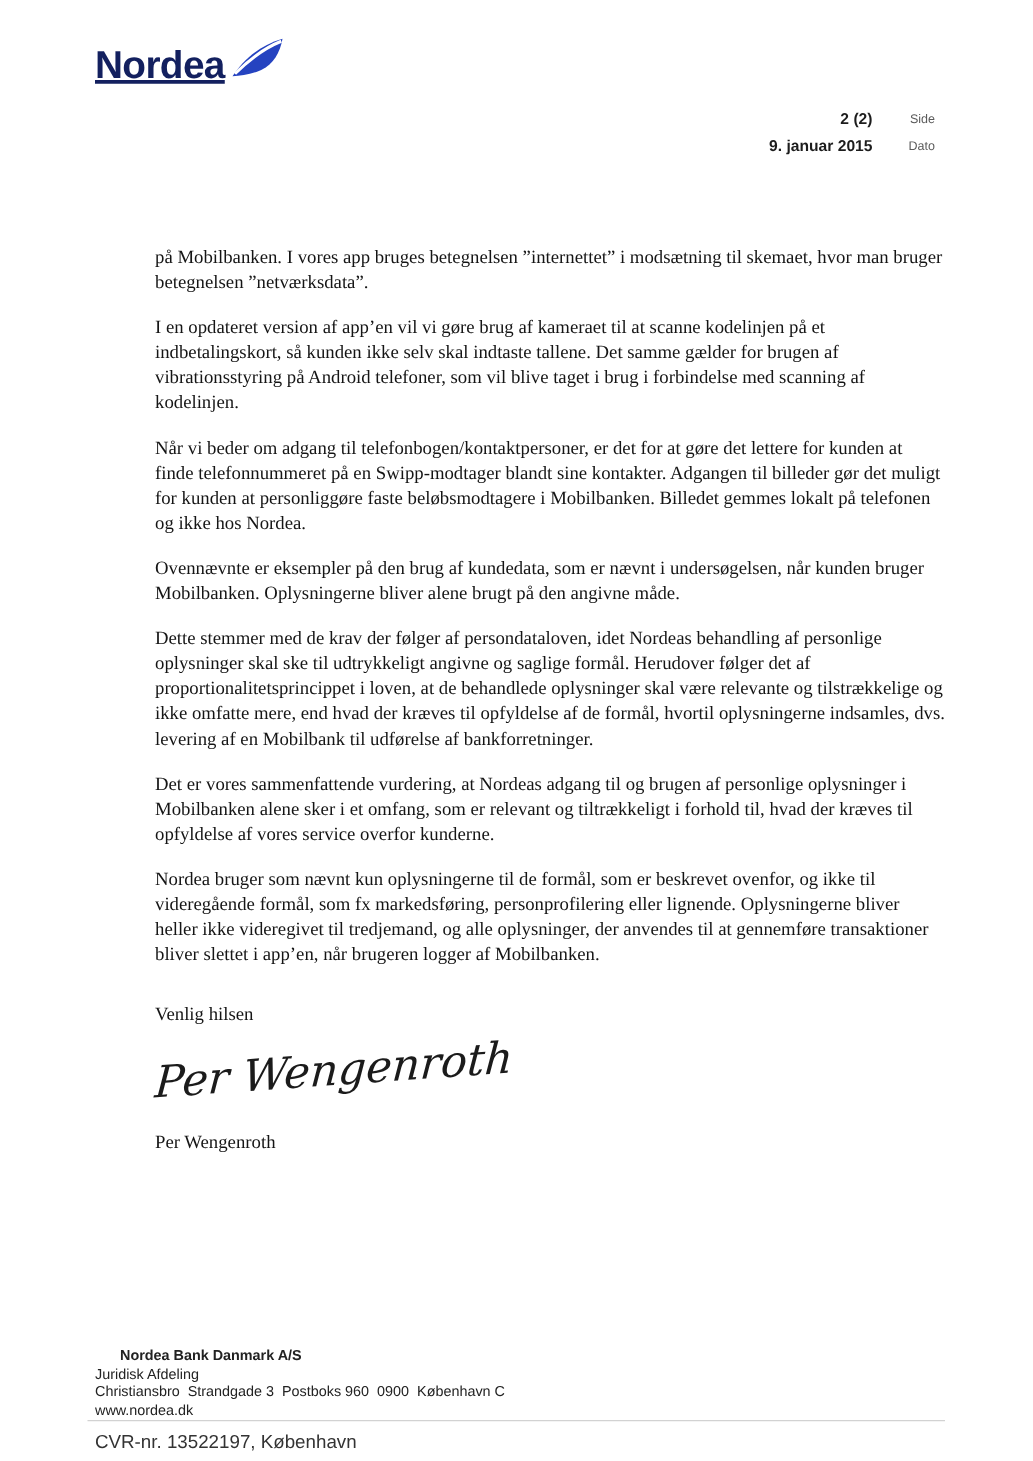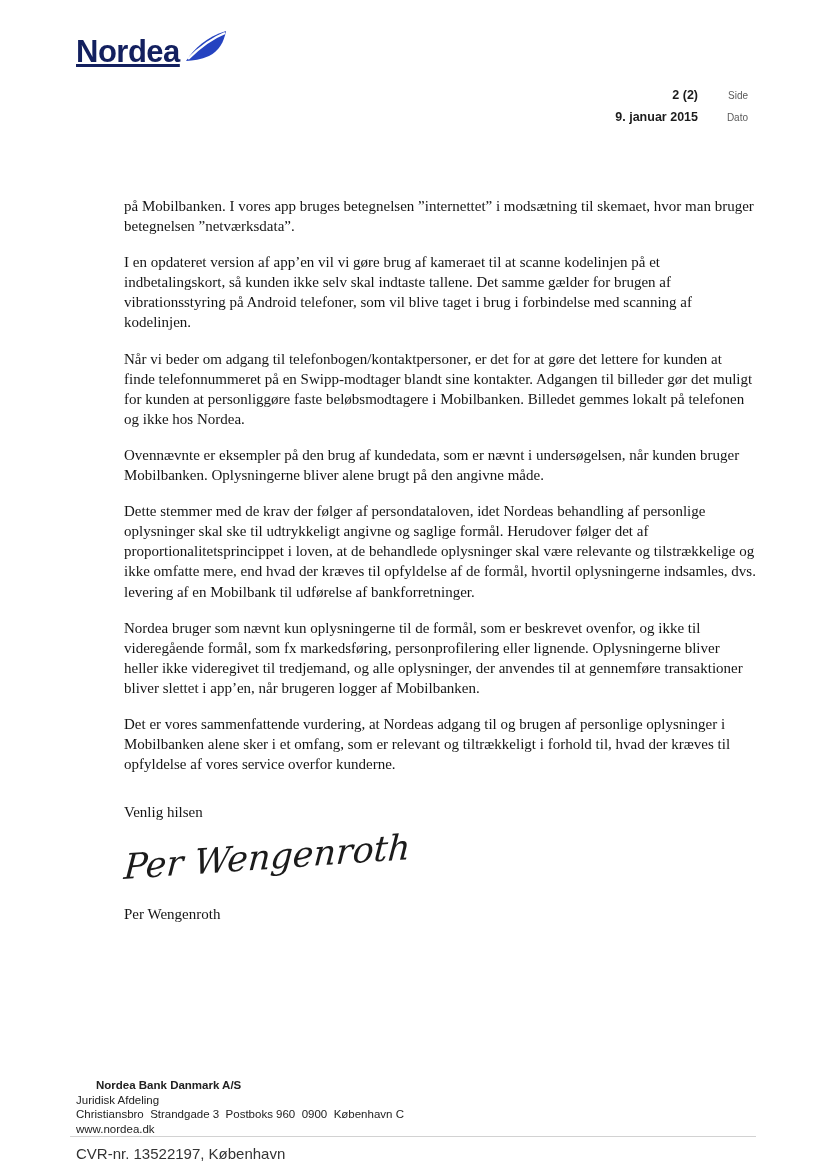--- a/index.html
+++ b/index.html
@@ -158,22 +158,22 @@
     <div class="value">9. januar 2015</div>
     <div class="label">Dato</div>
   </div>
 
   <div class="letter">
     <p>på Mobilbanken. I vores app bruges betegnelsen ”internettet” i modsætning til skemaet, hvor man bruger betegnelsen ”netværksdata”.</p>
     <p>I en opdateret version af app’en vil vi gøre brug af kameraet til at scanne kodelinjen på et indbetalingskort, så kunden ikke selv skal indtaste tallene. Det samme gælder for brugen af vibrationsstyring på Android telefoner, som vil blive taget i brug i forbindelse med scanning af kodelinjen.</p>
     <p>Når vi beder om adgang til telefonbogen/kontaktpersoner, er det for at gøre det lettere for kunden at finde telefonnummeret på en Swipp-modtager blandt sine kontakter. Adgangen til billeder gør det muligt for kunden at personliggøre faste beløbsmodtagere i Mobilbanken. Billedet gemmes lokalt på telefonen og ikke hos Nordea.</p>
     <p>Ovennævnte er eksempler på den brug af kundedata, som er nævnt i undersøgelsen, når kunden bruger Mobilbanken. Oplysningerne bliver alene brugt på den angivne måde.</p>
     <p>Dette stemmer med de krav der følger af persondataloven, idet Nordeas behandling af personlige oplysninger skal ske til udtrykkeligt angivne og saglige formål. Herudover følger det af proportionalitetsprincippet i loven, at de behandlede oplysninger skal være relevante og tilstrækkelige og ikke omfatte mere, end hvad der kræves til opfyldelse af de formål, hvortil oplysningerne indsamles, dvs. levering af en Mobilbank til udførelse af bankforretninger.</p>
+    <p>Det er vores sammenfattende vurdering, at Nordeas adgang til og brugen af personlige oplysninger i Mobilbanken alene sker i et omfang, som er relevant og tiltrækkeligt i forhold til, hvad der kræves til opfyldelse af vores service overfor kunderne.</p>
     <p>Nordea bruger som nævnt kun oplysningerne til de formål, som er beskrevet ovenfor, og ikke til videregående formål, som fx markedsføring, personprofilering eller lignende. Oplysningerne bliver heller ikke videregivet til tredjemand, og alle oplysninger, der anvendes til at gennemføre transaktioner bliver slettet i app’en, når brugeren logger af Mobilbanken.</p>
-    <p>Det er vores sammenfattende vurdering, at Nordeas adgang til og brugen af personlige oplysninger i Mobilbanken alene sker i et omfang, som er relevant og tiltrækkeligt i forhold til, hvad der kræves til opfyldelse af vores service overfor kunderne.</p>
 
     <div class="closing">Venlig hilsen</div>
 
     <div class="signature-script">
       <span>Per Wengenroth</span>
     </div>
 
     <div class="signature-name">Per Wengenroth</div>
   </div>
 

